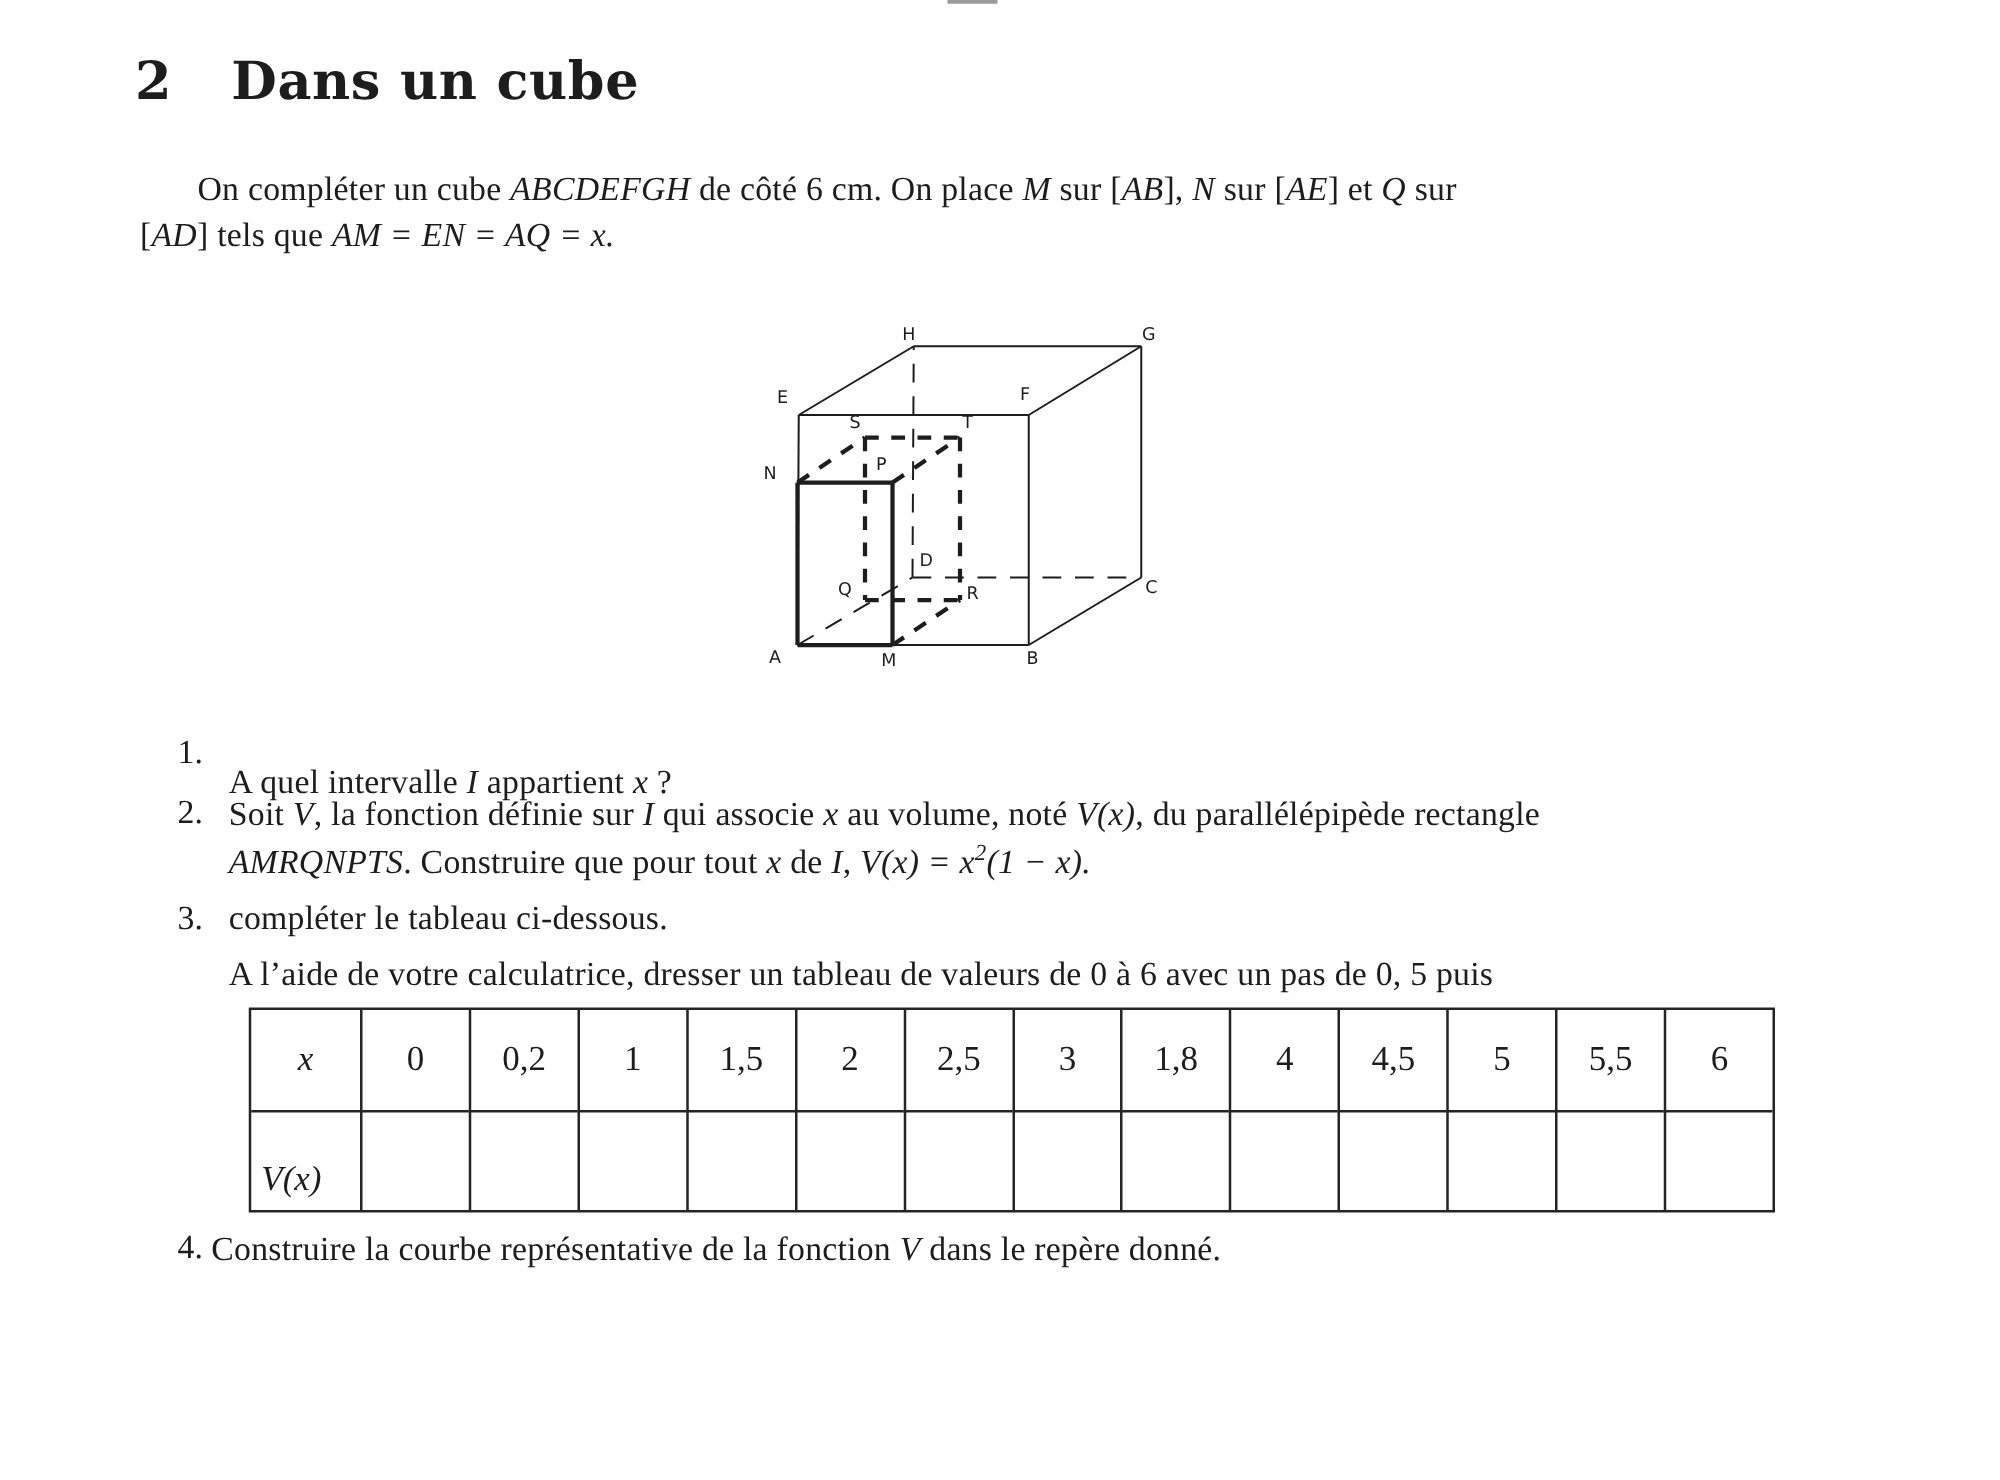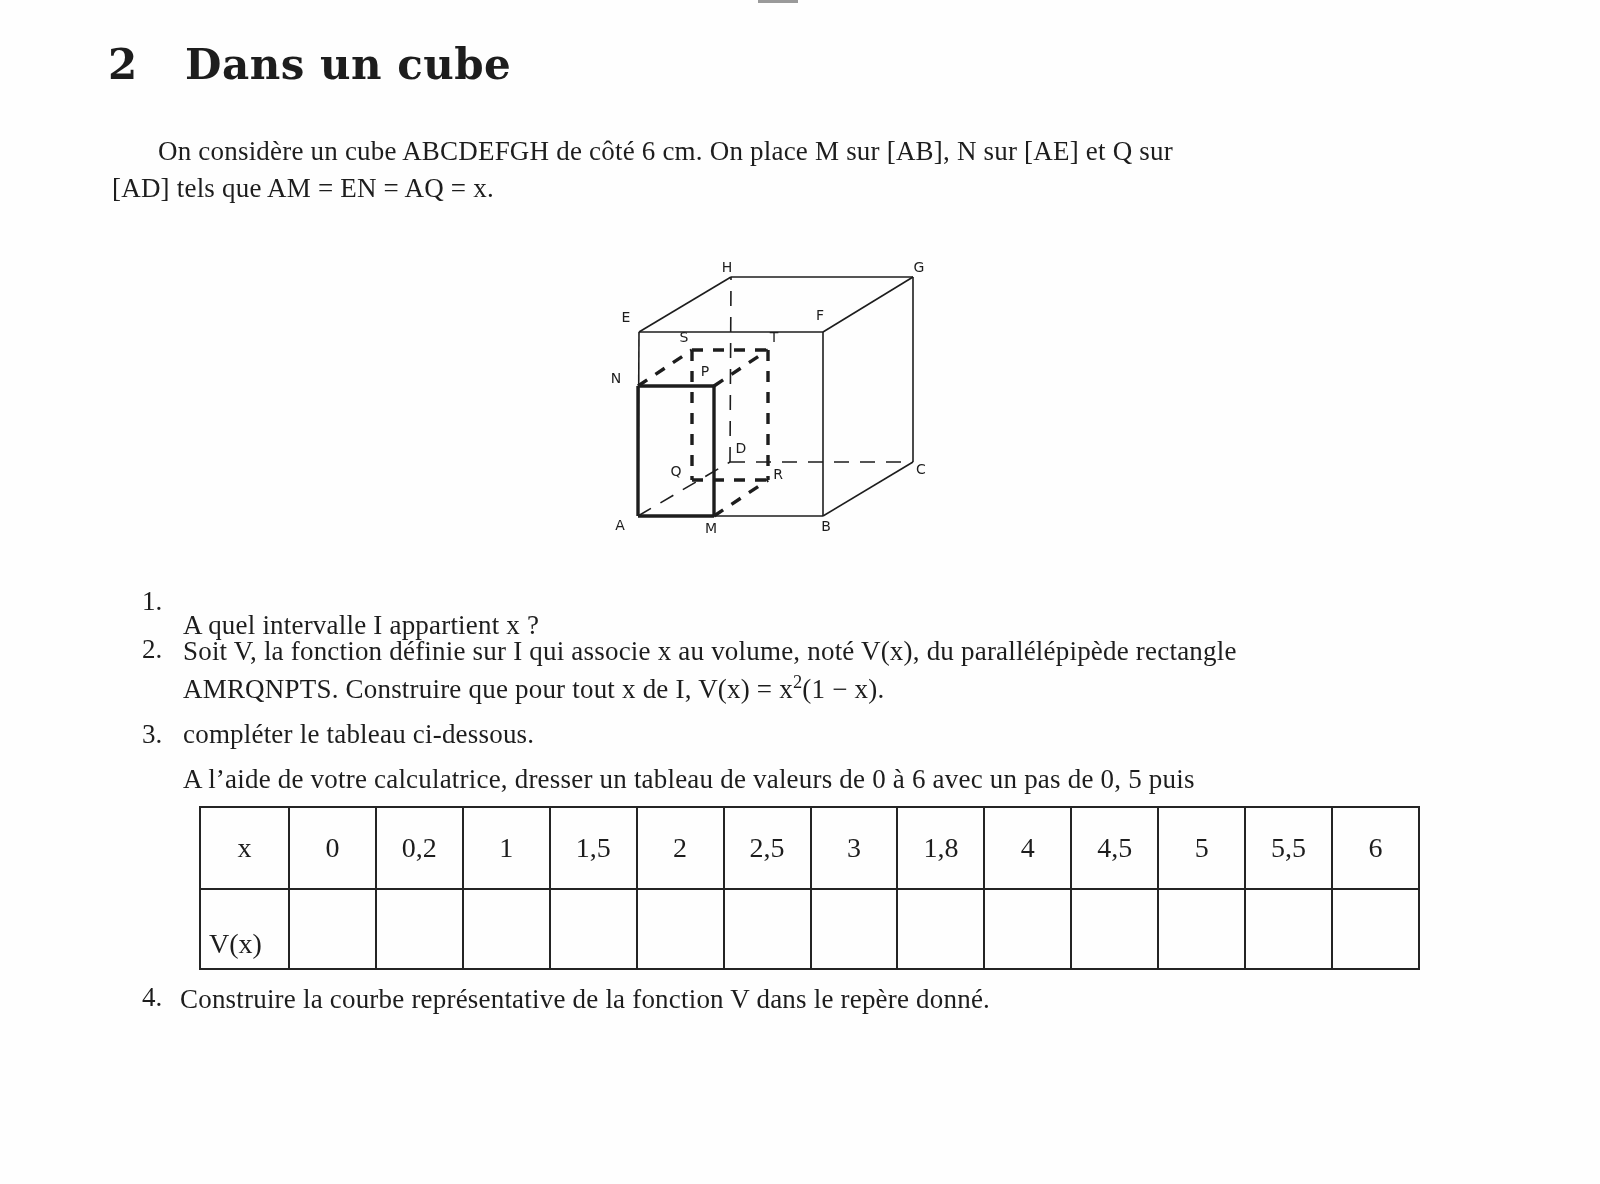--- a/index.html
+++ b/index.html
@@ -3,21 +3,21 @@
 <meta charset="utf-8">
 <style>
   html,body{margin:0;padding:0;}
   body{
     width:1600px;height:1184px;position:relative;overflow:hidden;
     background:#fefefe;color:#1d1d1d;
     font-family:"Liberation Serif", serif;
   }
   .abs{position:absolute;white-space:nowrap;}
   .line{font-size:27px;line-height:34px;letter-spacing:0.2px;}
-  .it{}
+  .it{font-style:italic;}
   sup{font-size:0.68em;vertical-align:super;line-height:0;}
   .title{font-family:"DejaVu Serif", serif;font-weight:700;font-size:42px;letter-spacing:0.5px;}
   .qnum{font-size:27px;}
   
   #cube-svg{position:absolute;left:580px;top:240px;width:380px;height:310px;}
   #cube-svg text{font-family:"DejaVu Sans", sans-serif;font-size:14px;fill:#1d1d1d;}
   
   .vtable{
     position:absolute;left:199px;top:806px;width:1221px;height:164px;
     display:grid;grid-template-columns:repeat(14,1fr);grid-template-rows:1fr 1fr;
@@ -34,21 +34,21 @@
 </style>
 </head>
 <body>
 
 <div class="scan-mark"></div>
 
 <div class="abs title" style="left:108px;top:40px;">2</div>
 <div class="abs title" style="left:185px;top:40px;text-align:center;">Dans un cube</div>
 
 <div class="abs line" style="left:158px;top:134px;">
-  <span>On considère un cube </span><span class="it">ABCDEFGH</span><span> de côté 6 cm. On place </span><span class="it">M</span><span> sur [</span><span class="it">AB</span><span>], </span><span class="it">N</span><span> sur [</span><span class="it">AE</span><span>] et </span><span class="it">Q</span><span> sur</span>
+  <span>On compléter un cube </span><span class="it">ABCDEFGH</span><span> de côté 6 cm. On place </span><span class="it">M</span><span> sur [</span><span class="it">AB</span><span>], </span><span class="it">N</span><span> sur [</span><span class="it">AE</span><span>] et </span><span class="it">Q</span><span> sur</span>
 </div>
 <div class="abs line" style="left:112px;top:171px;">
   <span>[</span><span class="it">AD</span><span>] tels que </span><span class="it">AM = EN = AQ = x.</span>
 </div>
 
 <svg id="cube-svg" viewBox="580 240 380 310">
     <line x1="638" y1="516" x2="823" y2="516" stroke="#1d1d1d" stroke-width="1.6"></line>
     <line x1="823" y1="516" x2="823" y2="332" stroke="#1d1d1d" stroke-width="1.6"></line>
     <line x1="823" y1="332" x2="639" y2="332" stroke="#1d1d1d" stroke-width="1.6"></line>
     <line x1="639" y1="332" x2="638" y2="516" stroke="#1d1d1d" stroke-width="1.6"></line>
@@ -130,15 +130,15 @@
   <div class="vcell"></div>
   <div class="vcell"></div>
   <div class="vcell"></div>
   <div class="vcell"></div>
   <div class="vcell"></div>
   <div class="vcell"></div>
   <div class="vcell"></div>
 </div>
 
 <div class="abs qnum" style="left:142px;top:982px;">4.</div>
-<div class="abs line" style="left:180px;top:982px;">
+<div class="abs line" style="left:169px;top:982px;">
   <span>Construire la courbe représentative de la fonction </span><span class="it">V</span><span> dans le repère donné.</span>
 </div>
 
 </body></html>

